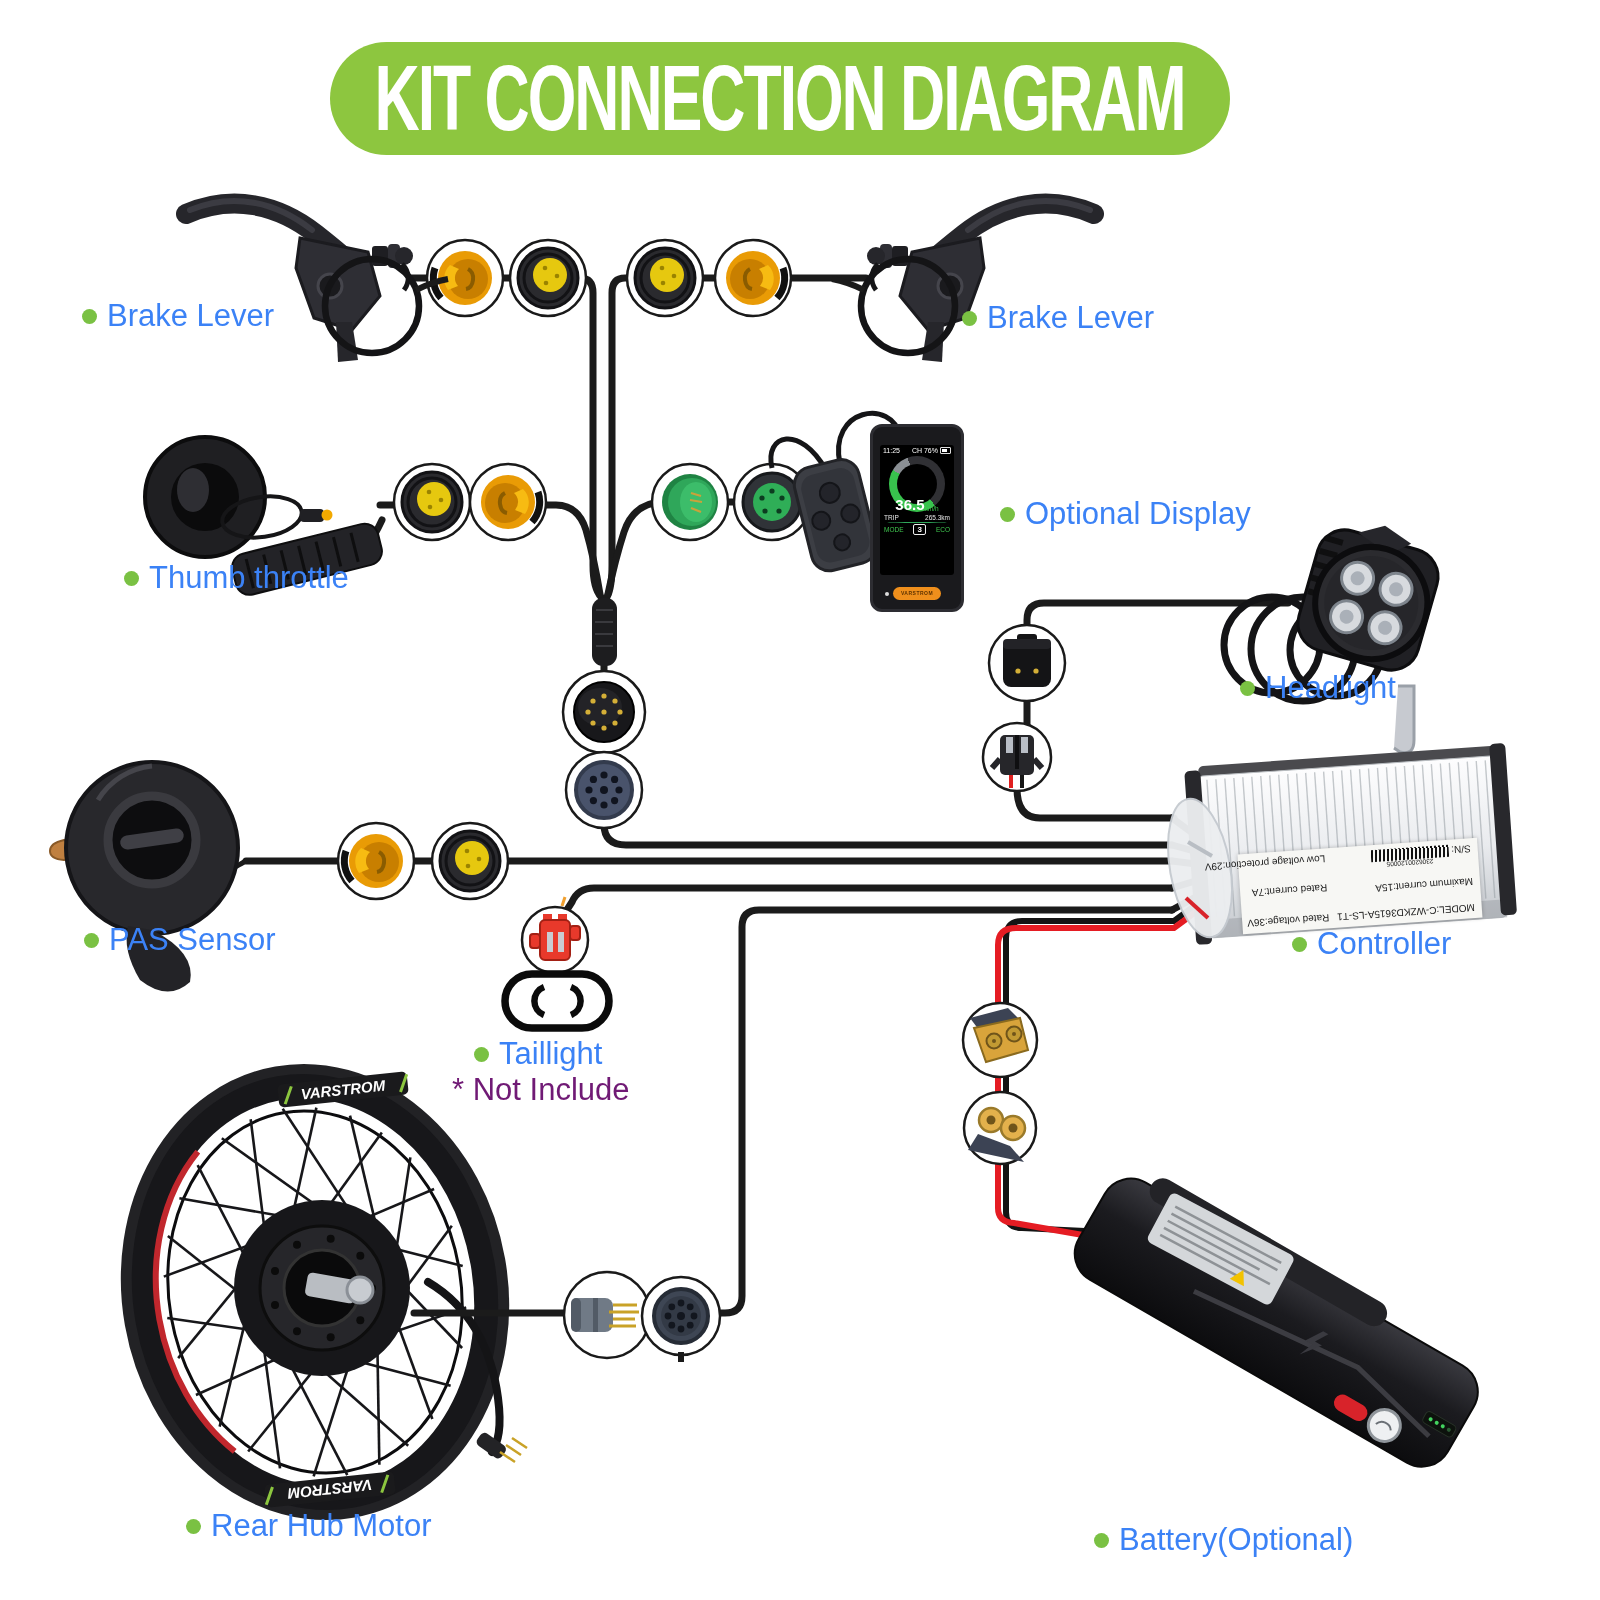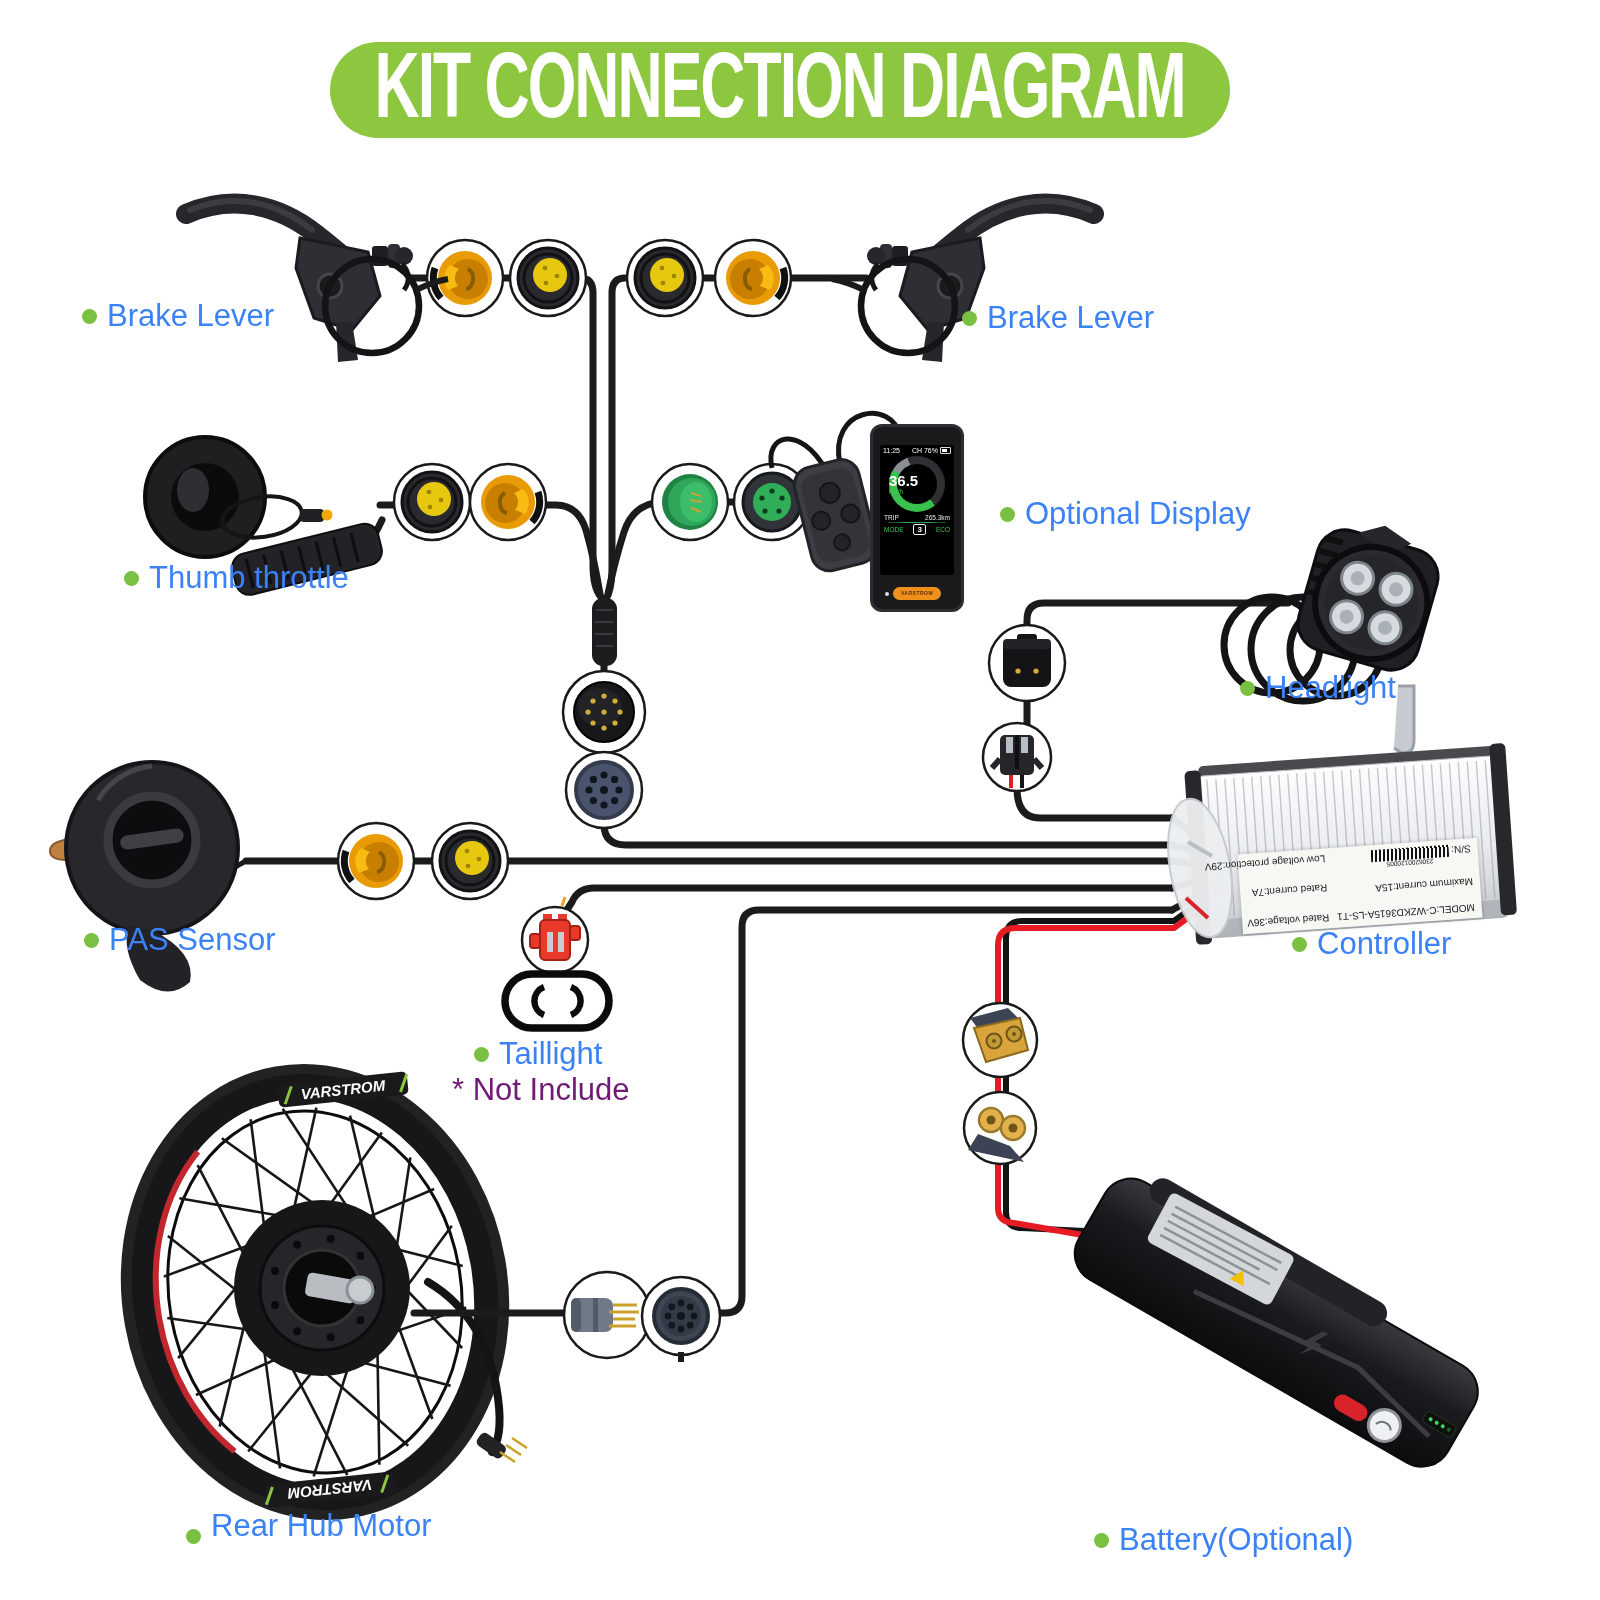--- a/index.html
+++ b/index.html
@@ -1,40 +1,40 @@
 <!DOCTYPE html>
 <html><head>
 <meta charset="utf-8">
 <style>
   html,body{margin:0;padding:0;background:#fff;}
   #canvas{position:relative;width:1600px;height:1600px;background:#fff;overflow:hidden;
           font-family:"Liberation Sans",sans-serif;}
   #art{position:absolute;left:0;top:0;}
   
-  .banner{position:absolute;left:330px;top:42px;width:900px;height:96px;background:#8dc63f;
-          border-radius:58px;display:flex;align-items:flex-end;justify-content:center;}
+  .banner{position:absolute;left:330px;top:42px;width:900px;height:113px;background:#8dc63f;
+          border-radius:58px;display:flex;align-items:center;justify-content:center;}
   .banner span{font-size:92px;font-weight:800;color:#fff;white-space:nowrap;
                transform:scaleX(.68);letter-spacing:-3px;}
   
   .lbl{position:absolute;display:flex;align-items:center;gap:10px;font-size:31px;color:#3b82f6;}
   .lbl .dot{width:15px;height:15px;border-radius:50%;background:#7ac143;flex:0 0 auto;}
   .note{position:absolute;font-size:31px;color:#701a75;}
   
   .display-unit{position:absolute;left:870px;top:424px;width:94px;height:188px;background:#1a1a1d;
                 border:3px solid #2d2d32;border-radius:12px;box-sizing:border-box;}
   .screen{position:absolute;left:7px;top:18px;width:74px;height:130px;background:#000;border-radius:3px;
           overflow:hidden;color:#fff;}
   .statusrow{display:flex;justify-content:space-between;align-items:center;font-size:7px;padding:2px 3px 0 3px;}
   .statusright{display:flex;align-items:center;gap:2px;}
   .batt{width:9px;height:5px;border:1px solid #ddd;border-radius:1px;position:relative;}
   .batt::after{content:'';position:absolute;left:1px;top:1px;width:5px;height:3px;background:#fff;}
   .gauge{position:relative;width:56px;height:56px;margin:2px auto 0 auto;border-radius:50%;
          background:conic-gradient(from 140deg,#38c24d 0 160deg,#8a8f94 160deg 200deg,#303034 200deg 360deg);}
   .gauge::after{content:'';position:absolute;inset:8px;background:#000;border-radius:50%;}
-  .gaugetxt{position:absolute;inset:0;display:flex;flex-direction:column;align-items:flex-start;
+  .gaugetxt{position:absolute;inset:0;display:flex;flex-direction:row;align-items:flex-end;
             justify-content:center;z-index:2;}
   .speed{font-size:15px;font-weight:bold;color:#fff;line-height:14px;}
   .unit{font-size:6.5px;color:#3fc74f;}
   .inforow{display:flex;justify-content:space-between;font-size:6.5px;color:#e8e8e8;padding:2px 4px 0 4px;}
   .divline{width:80%;margin:1px auto;border-bottom:1px solid #2fa75a;border-radius:50%;}
   .moderow{display:flex;justify-content:space-between;align-items:center;font-size:6.5px;color:#3fc74f;
            padding:0 4px;}
   .lvlbox{border:1px solid #eee;border-radius:2px;color:#fff;font-size:8px;font-weight:bold;padding:0 3px;}
   .pill{position:absolute;left:50%;bottom:9px;transform:translateX(-50%);width:48px;height:13px;
         background:#ef8f1c;border-radius:7px;font-size:5px;font-weight:bold;color:#5d3200;
@@ -522,21 +522,21 @@
 </div>
 <div class="lbl" style="left:84px;top:922px;">
   <span class="dot"></span>
   <span>PAS Sensor</span>
 </div>
 <div class="lbl" style="left:474px;top:1036px;">
   <span class="dot"></span>
   <span>Taillight</span>
 </div>
 <div class="note" style="left:452px;top:1072px;">* Not Include</div>
-<div class="lbl" style="left:186px;top:1508px;align-items:flex-end;">
+<div class="lbl" style="left:186px;top:1508px;">
   <span class="dot"></span>
   <span>Rear Hub Motor</span>
 </div>
 <div class="lbl" style="left:1094px;top:1522px;">
   <span class="dot"></span>
   <span>Battery(Optional)</span>
 </div>
 
 <div class="display-unit">
   <div class="screen">

